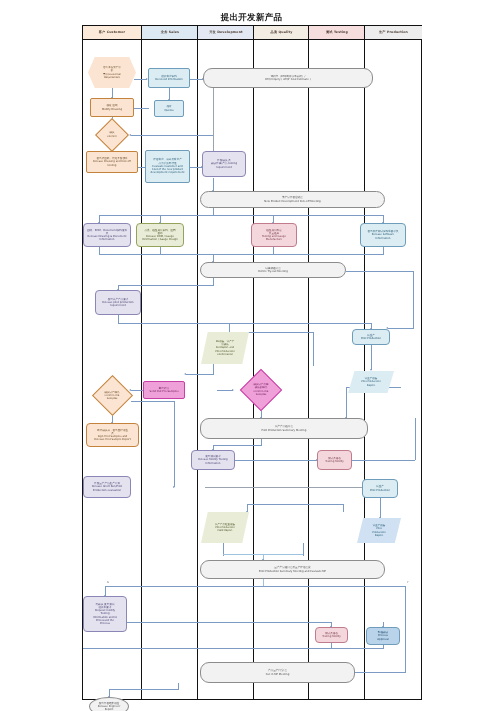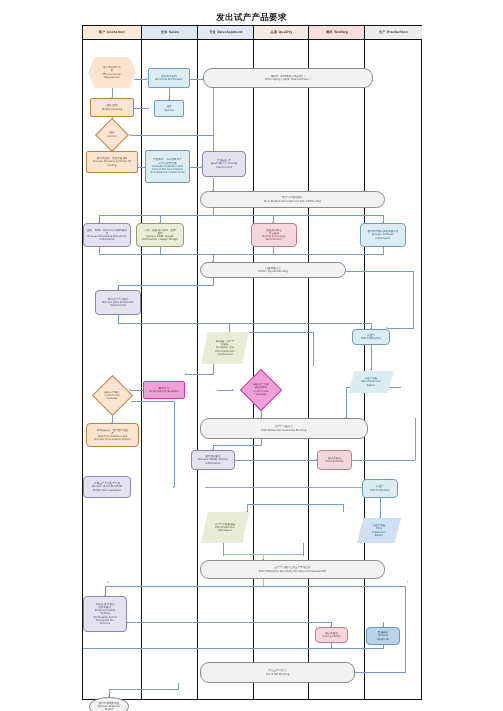--- a/index.html
+++ b/index.html
@@ -74,21 +74,21 @@
     position:absolute;width:0;height:0;border-style:solid;
   }
   .arrow.down{border-width:2px 1.4px 0 1.4px;border-color:#7b9bc4 transparent transparent transparent;}
   .arrow.right{border-width:1.4px 0 1.4px 2px;border-color:transparent transparent transparent #7b9bc4;}
   .arrow.left{border-width:1.4px 2px 1.4px 0;border-color:transparent #7b9bc4 transparent transparent;}
   .edge-label{position:absolute;font-size:2.4px;color:#555;}
 </style>
 </head>
 <body>
 
-<div id="page-title">发出试产产品要求</div>
+<div id="page-title">提出开发新产品</div>
 
 <div id="chart">
 
   <div class="hdr-row">
     <div class="hdr" style="left:0;width:58px;background:#fbead9;">
       <span>客户 Customer</span>
       </div>
     <div class="hdr" style="left:58px;width:56px;background:#dce9f3;border-left:1px solid #111;">
       <span>业务 Sales</span>
       </div>

